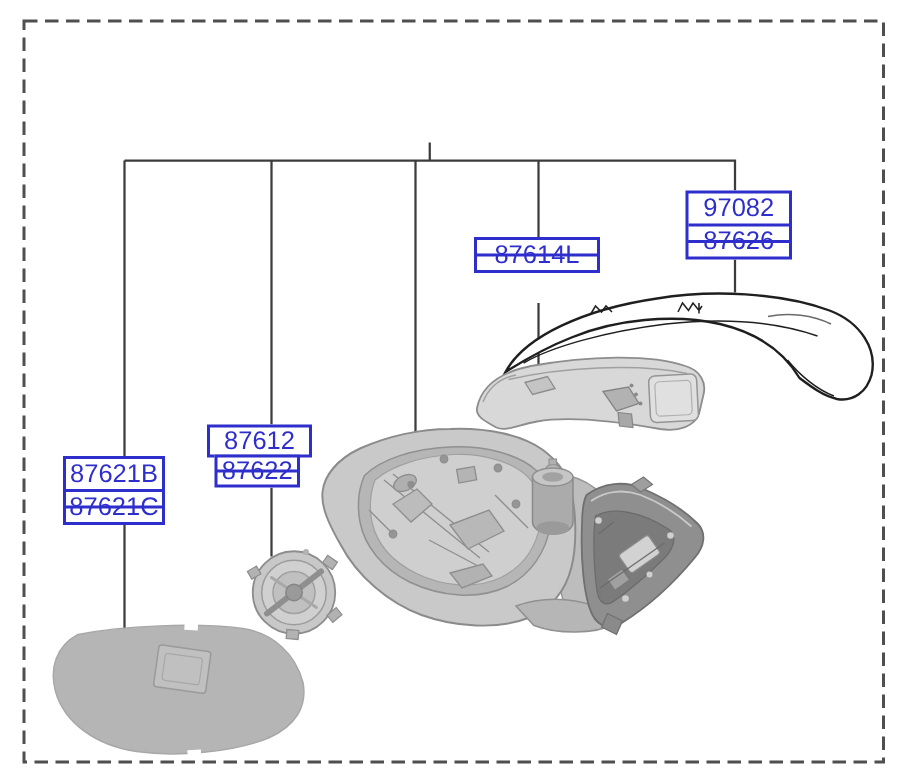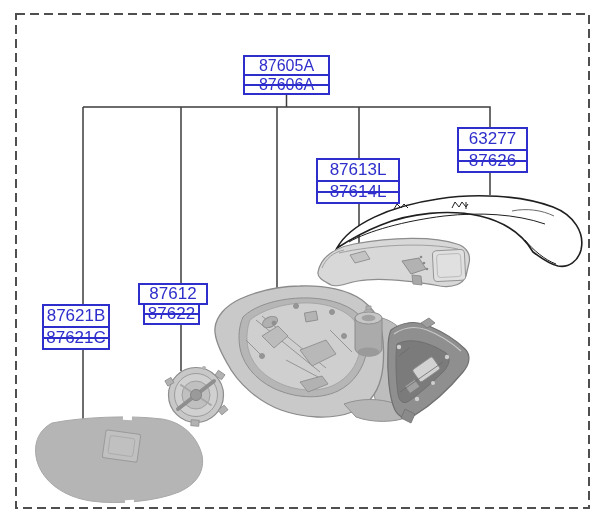--- a/index.html
+++ b/index.html
@@ -170,32 +170,27 @@
       <rect x="123" y="415" width="9" height="5" transform="rotate(3 127 417)" fill="#ffffff"></rect>
       <rect x="125" y="500" width="9" height="5" transform="rotate(-3 129 502)" fill="#ffffff"></rect>
       <g transform="rotate(8 121 446)">
         <rect x="104" y="432" width="35" height="28" rx="2" fill="#c0c0c0" stroke="#9a9a9a" stroke-width="1"></rect>
         <rect x="109" y="437" width="25" height="18" rx="2" fill="none" stroke="#a8a8a8" stroke-width="0.8"></rect>
       </g>
     </g>
   </svg>
 
 
-  <div class="plabel rows-s" style="left:243px;top:55px;width:87px;">
-    <div class="row"><span>87605A</span></div>
-    <div class="row"><span>87606A</span><span class="strike"></span></div>
-  </div>
 
   <div class="plabel rows-m" style="left:457px;top:127px;width:71px;">
-    <div class="row"><span>63277</span></div>
+    <div class="row"><span>97082</span></div>
     <div class="row"><span>87626</span><span class="strike"></span></div>
   </div>
 
   <div class="plabel rows-m" style="left:316px;top:158px;width:84px;">
-    <div class="row"><span>87613L</span></div>
     <div class="row"><span>87614L</span><span class="strike"></span></div>
   </div>
 
   <div class="plabel single" style="left:138px;top:283px;width:70px;">
     <div class="row"><span>87612</span></div>
   </div>
   <div class="plabel single" style="left:143px;top:303px;width:57px;">
     <div class="row"><span>87622</span><span class="strike"></span></div>
   </div>
 

